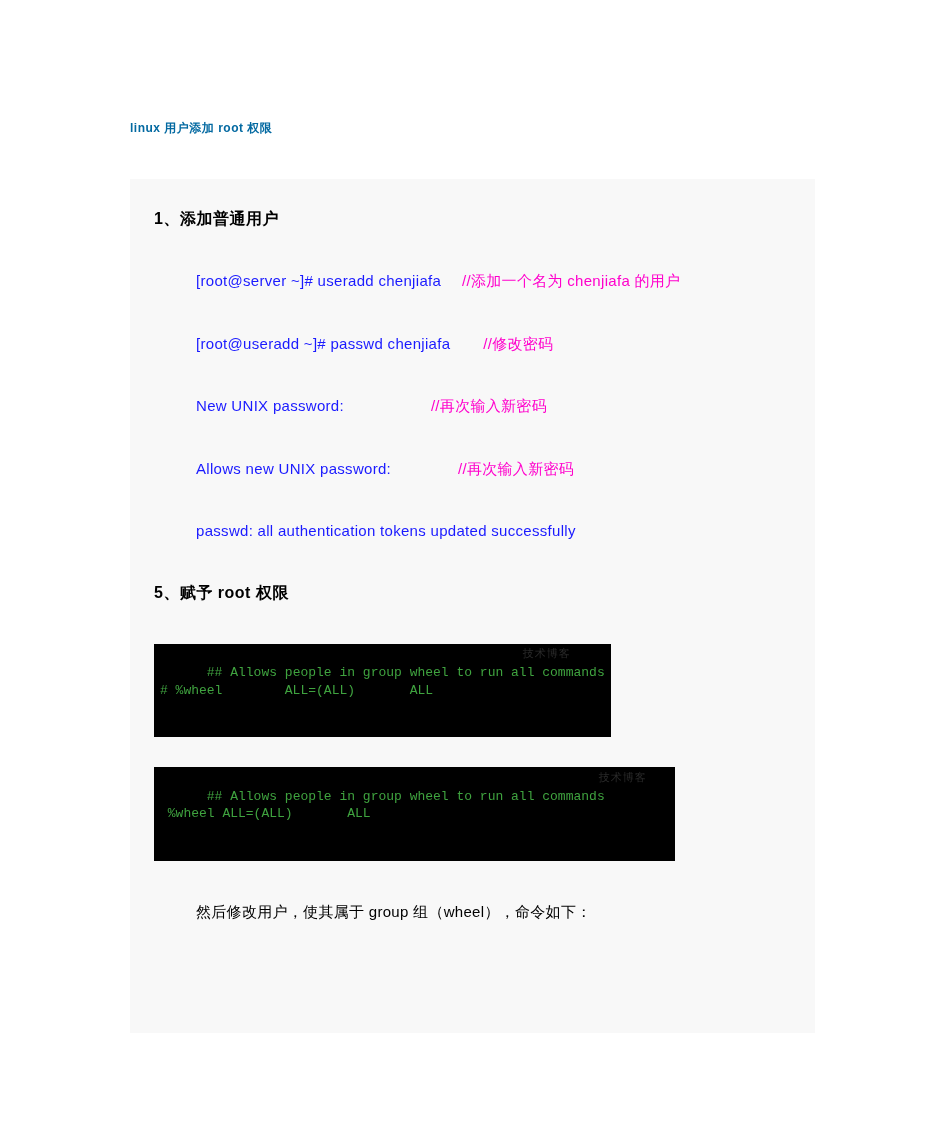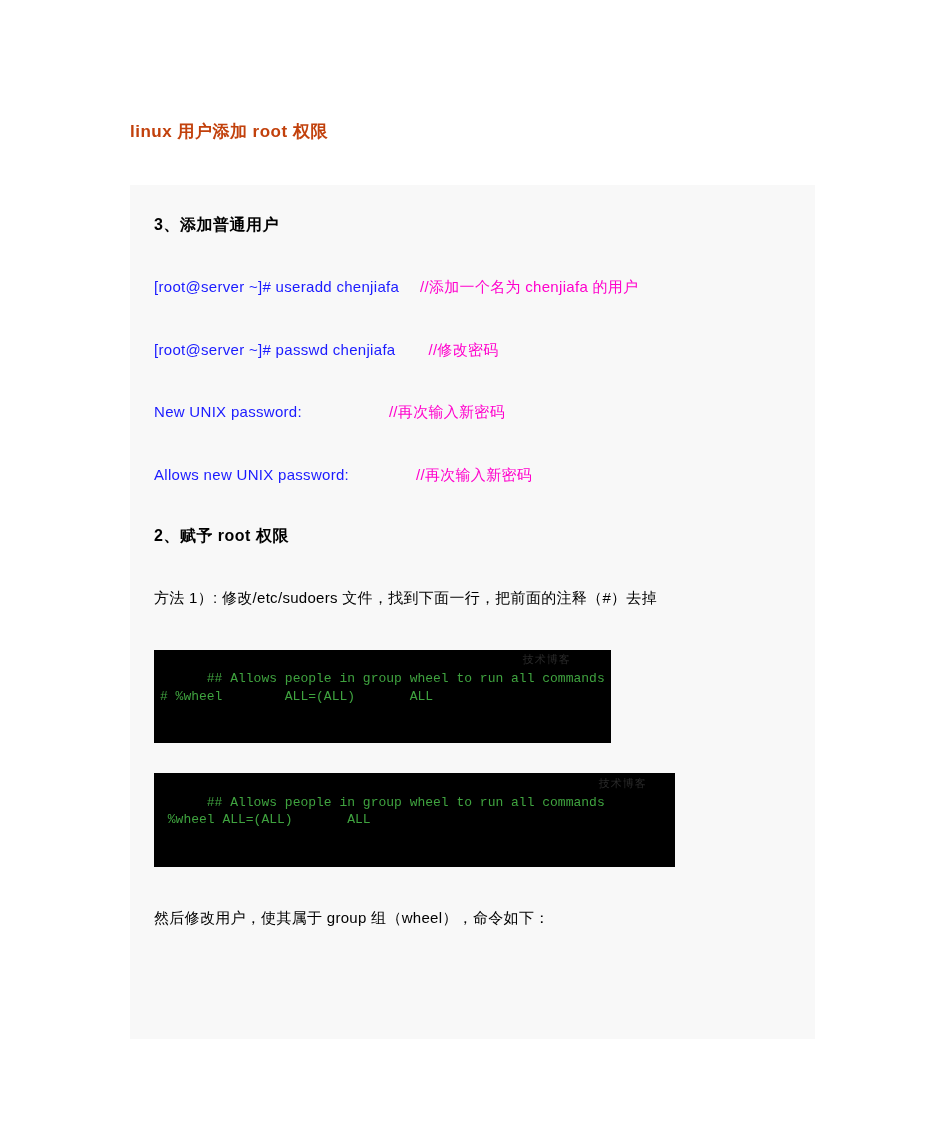--- a/index.html
+++ b/index.html
@@ -7,42 +7,43 @@
       background: #ffffff;
       font-family: "Microsoft YaHei", "微软雅黑", Arial, sans-serif;
       width: 945px;
       height: 1123px;
       position: relative;
     }
     .page {
       padding: 120px 130px 40px 130px;
     }
     .title {
-      font-size: 17px;
+      font-size: 12px;
       font-weight: bold;
-      color: #c2410c;
+      color: #0369a1;
       letter-spacing: 0.5px;
     }
     .content {
       background: #f8f8f8;
       margin-top: 42px;
       padding: 30px 24px 70px 24px;
     }
     .h2 {
       font-size: 16px;
       font-weight: bold;
       color: #000000;
       margin-bottom: 40px;
       letter-spacing: 0.5px;
     }
     .line {
       font-size: 15px;
       line-height: 1.5;
       margin-bottom: 40px;
       letter-spacing: 0.3px;
+      margin-left: 42px;
     }
     .blue { color: #1a1aff; }
     .magenta { color: #ff00cc; }
     .black { color: #000000; }
     .gap-small { display: inline-block; width: 12px; }
     .gap-med { display: inline-block; width: 58px; }
     .gap-lg { display: inline-block; width: 78px; }
     .terminal {
       background: #000000;
       color: #3fa33f;
@@ -67,52 +68,54 @@
 </head>
 <body>
 
 <div class="page">
 
   <div class="title">linux 用户添加 root 权限</div>
 
   <div class="content">
 
     
-    <div class="h2">3、添加普通用户</div>
+    <div class="h2">1、添加普通用户</div>
 
     <div class="line">
       <span class="blue">[root@server ~]# useradd chenjiafa</span>
       <span class="gap-small"></span>
       <span class="magenta">//添加一个名为 chenjiafa 的用户</span>
     </div>
 
     <div class="line">
-      <span class="blue">[root@server ~]# passwd chenjiafa</span>
+      <span class="blue">[root@useradd ~]# passwd chenjiafa</span>
       <span class="gap-small"></span><span class="gap-small"></span>
       <span class="magenta">//修改密码</span>
     </div>
 
 
     <div class="line">
       <span class="blue">New UNIX password:</span>
       <span class="gap-lg"></span>
       <span class="magenta">//再次输入新密码</span>
     </div>
 
     <div class="line">
       <span class="blue">Allows new UNIX password:</span>
       <span class="gap-med"></span>
       <span class="magenta">//再次输入新密码</span>
     </div>
 
+    <div class="line">
+      <span class="blue">passwd: all authentication tokens updated successfully</span>
+    </div>
 
     
-    <div class="h2">2、赋予 root 权限</div>
+    <div class="h2">5、赋予 root 权限</div>
 
-    <div class="line black">方法 1）: 修改/etc/sudoers 文件，找到下面一行，把前面的注释（#）去掉</div>
 
     <div class="terminal">
       <span>## Allows people in group wheel to run all commands
 # %wheel        ALL=(ALL)       ALL</span>
       <span class="watermark" style="right:40px;top:2px;">技术博客</span>
     </div>
     <br>
 
     <div class="terminal" style="padding-right:70px;">
       <span>## Allows people in group wheel to run all commands

